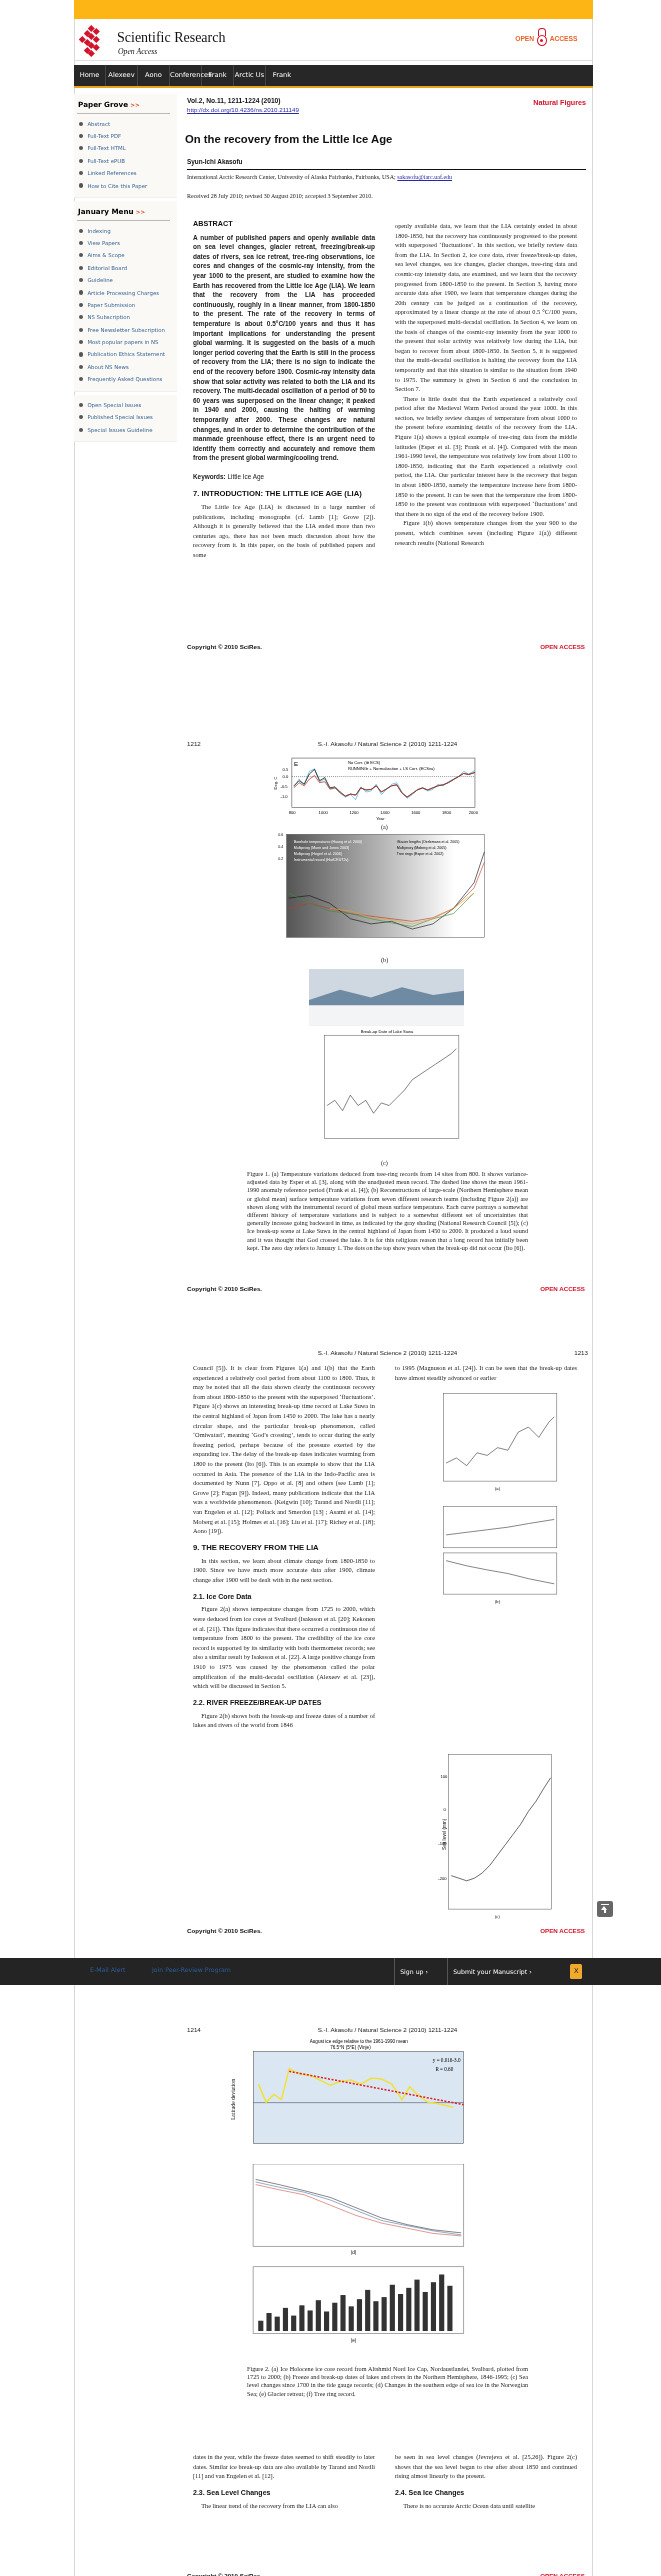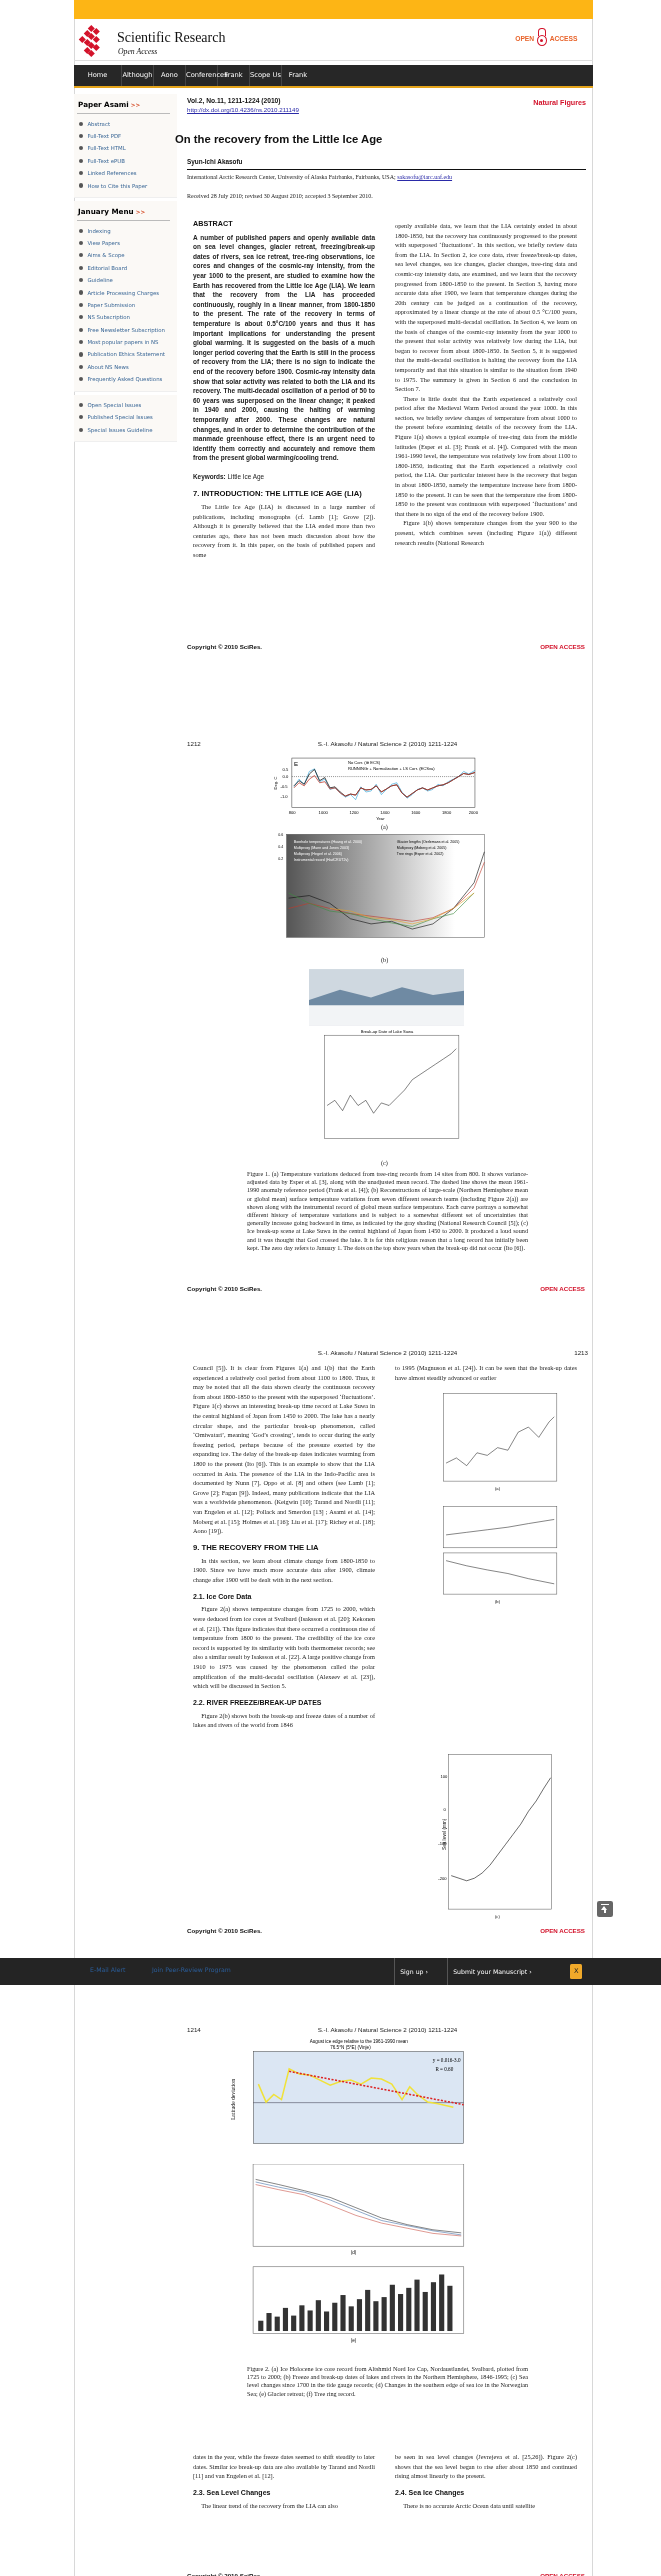--- a/index.html
+++ b/index.html
@@ -25,21 +25,21 @@
 
   .sidebar { position: absolute; left: 74px; top: 94px; width: 103px; }
   .menu-box { background: #fbf9f6; padding: 4.1px 3.1px 5.2px 3.1px; border-bottom: 1.5px solid #efefef; margin-bottom: 3.1px; }
   .menu-head { font-family: "DejaVu Sans", sans-serif; font-weight: bold; font-size: 7.2px; color: #000; padding: 2.1px 1px 4.1px 1px; border-bottom: 0.5px solid #bbb; margin-bottom: 3.1px; width: 93px; }
   .menu-head .arrows { color: #d3421b; font-size: 5.7px; margin-left: 2.1px; }
   .menu-item { display: flex; align-items: center; height: 12.4px; font-family: "DejaVu Sans", sans-serif; font-size: 5.4px; color: #3a6796; white-space: nowrap; overflow: hidden; cursor: pointer; }
   .bullet { width: 4.1px; height: 4.1px; border-radius: 50%; background: #555; margin: 0 4.1px 0 2.1px; flex: none; }
   .vol { position: absolute; left: 187px; top: 97px; font-family: "Liberation Sans", sans-serif; font-size: 6.7px; font-weight: bold; color: #111; }
   .doi { position: absolute; left: 187px; top: 106px; font-family: "Liberation Sans", sans-serif; font-size: 6.2px; color: #2a2aa8; text-decoration: underline; }
   .journal-name { position: absolute; right: 76px; top: 98px; font-family: "Liberation Sans", sans-serif; font-size: 7.2px; font-weight: bold; color: #d3132b; }
-  .title { position: absolute; left: 175px; top: 133px; font-family: "Liberation Sans", sans-serif; font-weight: bold; font-size: 11.3px; color: #111; }
+  .title { position: absolute; left: 185px; top: 133px; font-family: "Liberation Sans", sans-serif; font-weight: bold; font-size: 11.3px; color: #111; }
   .author { position: absolute; left: 187px; top: 158px; width: 399px; font-family: "Liberation Sans", sans-serif; font-weight: bold; font-size: 6.4px; color: #111; padding-bottom: 4.1px; border-bottom: 1px solid #111; }
   .affil { position: absolute; left: 187px; top: 174px; font-size: 6px; color: #222; }
   .affil a { color: #2a2aa8; text-decoration: underline; }
   .dates { position: absolute; left: 187px; top: 193px; font-size: 6px; color: #222; }
 
   .col { position: absolute; width: 182px; text-align: justify; font-size: 6.3px; line-height: 9.6px; color: #222; }
   .colL { left: 193px; }
   .colR { left: 395px; }
   .abs-head { font-family: "Liberation Sans", sans-serif; font-weight: bold; font-size: 7.2px; color: #111; margin-bottom: 4.1px; }
   .abs-text { font-family: "Liberation Sans", sans-serif; font-weight: bold; font-size: 6.5px; line-height: 9.6px; color: #222; }
@@ -93,32 +93,32 @@
     <span class="oa-lock">
         <span class="shackle"></span>
         <span class="body"></span>
         <span class="dot"></span>
       </span>
     <span>ACCESS</span>
   </div>
 </div>
 
 <div class="nav">
-  <a style="width:48px">Home</a>
-  <a style="width:32px">Although</a>
+  <a style="width:32px">Home</a>
+  <a style="width:32px">Alexeev</a>
   <a style="width:32px">Aono</a>
   <a style="width:32px">Conferences</a>
   <a style="width:32px">Frank</a>
-  <a style="width:32px">Scope Us</a>
+  <a style="width:32px">Arctic Us</a>
   <a style="width:32px;border-right:none">Frank</a>
 </div>
 
 <div class="sidebar">
   <div class="menu-box">
-    <div class="menu-head"><span>Paper Asami</span><span class="arrows">&gt;&gt;</span></div>
+    <div class="menu-head"><span>Paper Grove</span><span class="arrows">&gt;&gt;</span></div>
     <div id="paper-items">
         <div class="menu-item">
           <span class="bullet"></span>
           <span>Abstract</span>
         </div>
         <div class="menu-item">
           <span class="bullet"></span>
           <span>Full-Text PDF</span>
         </div>
         <div class="menu-item">

